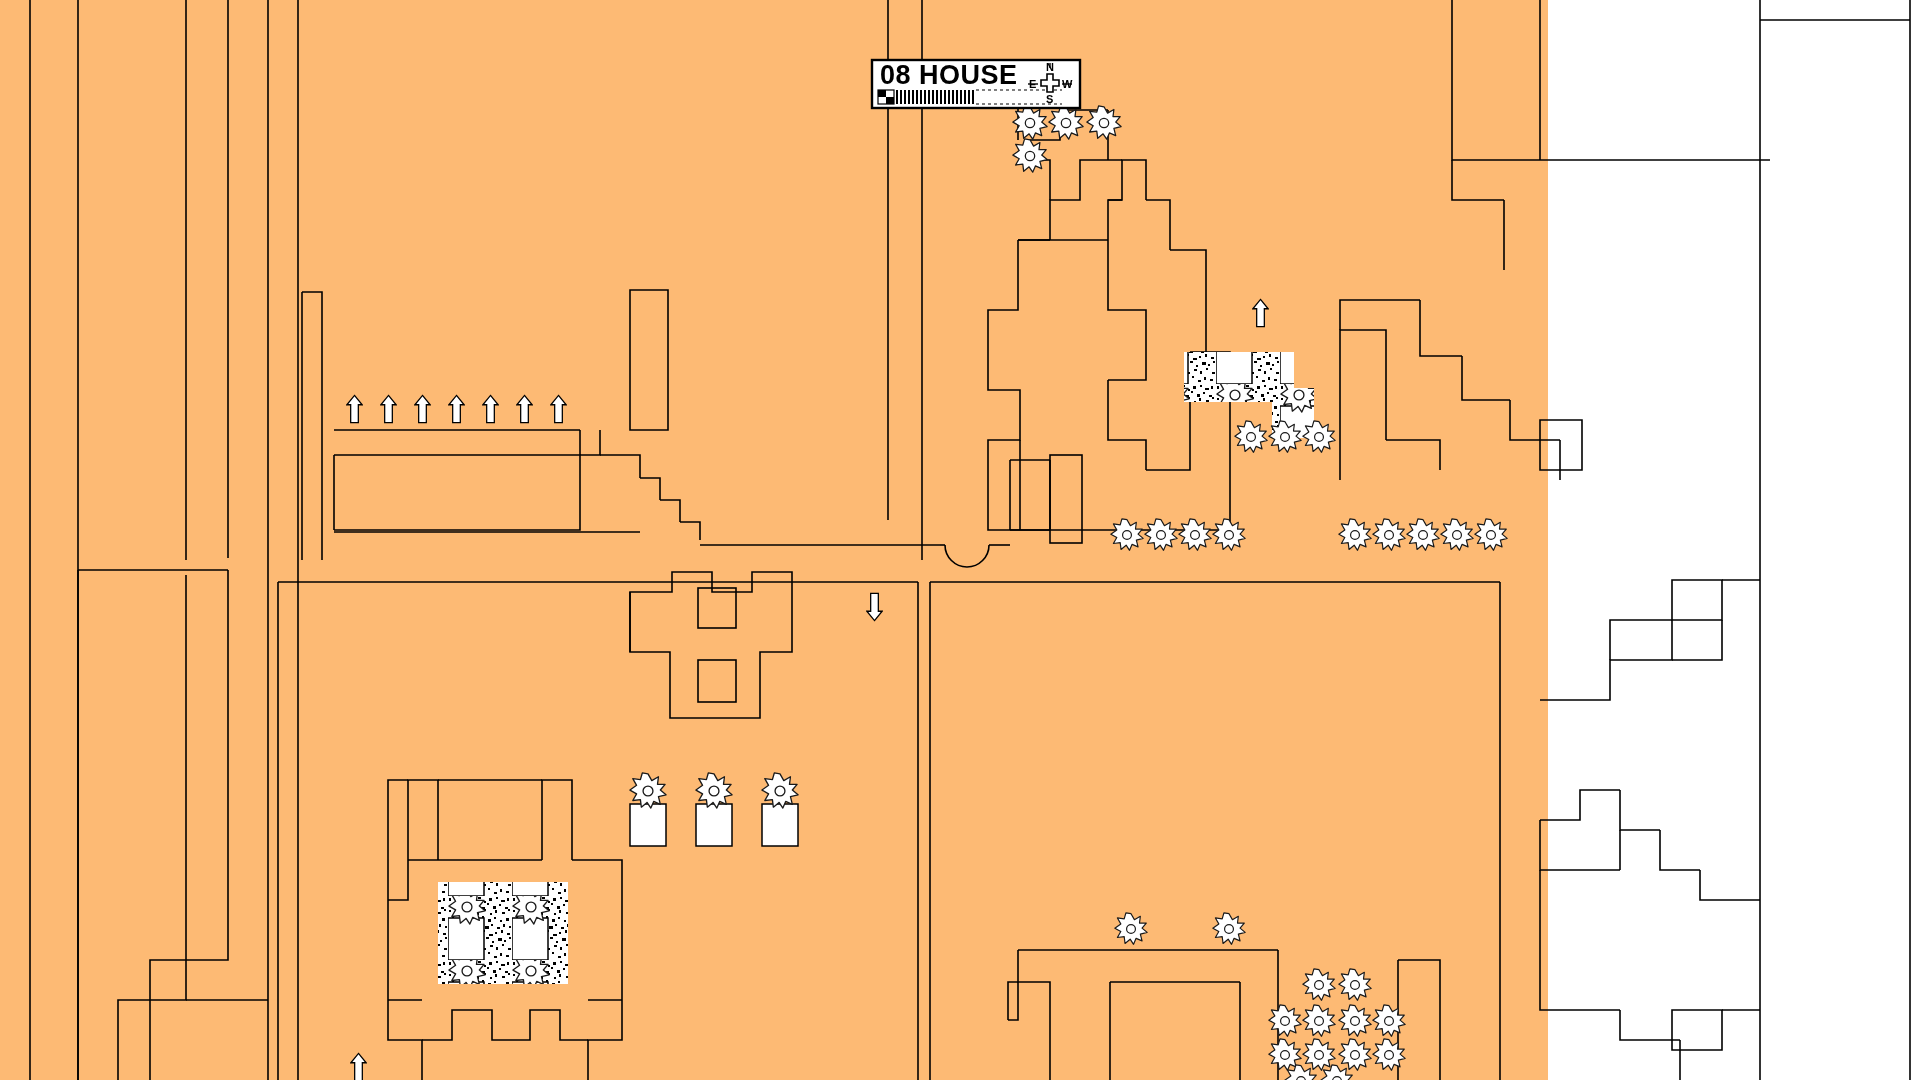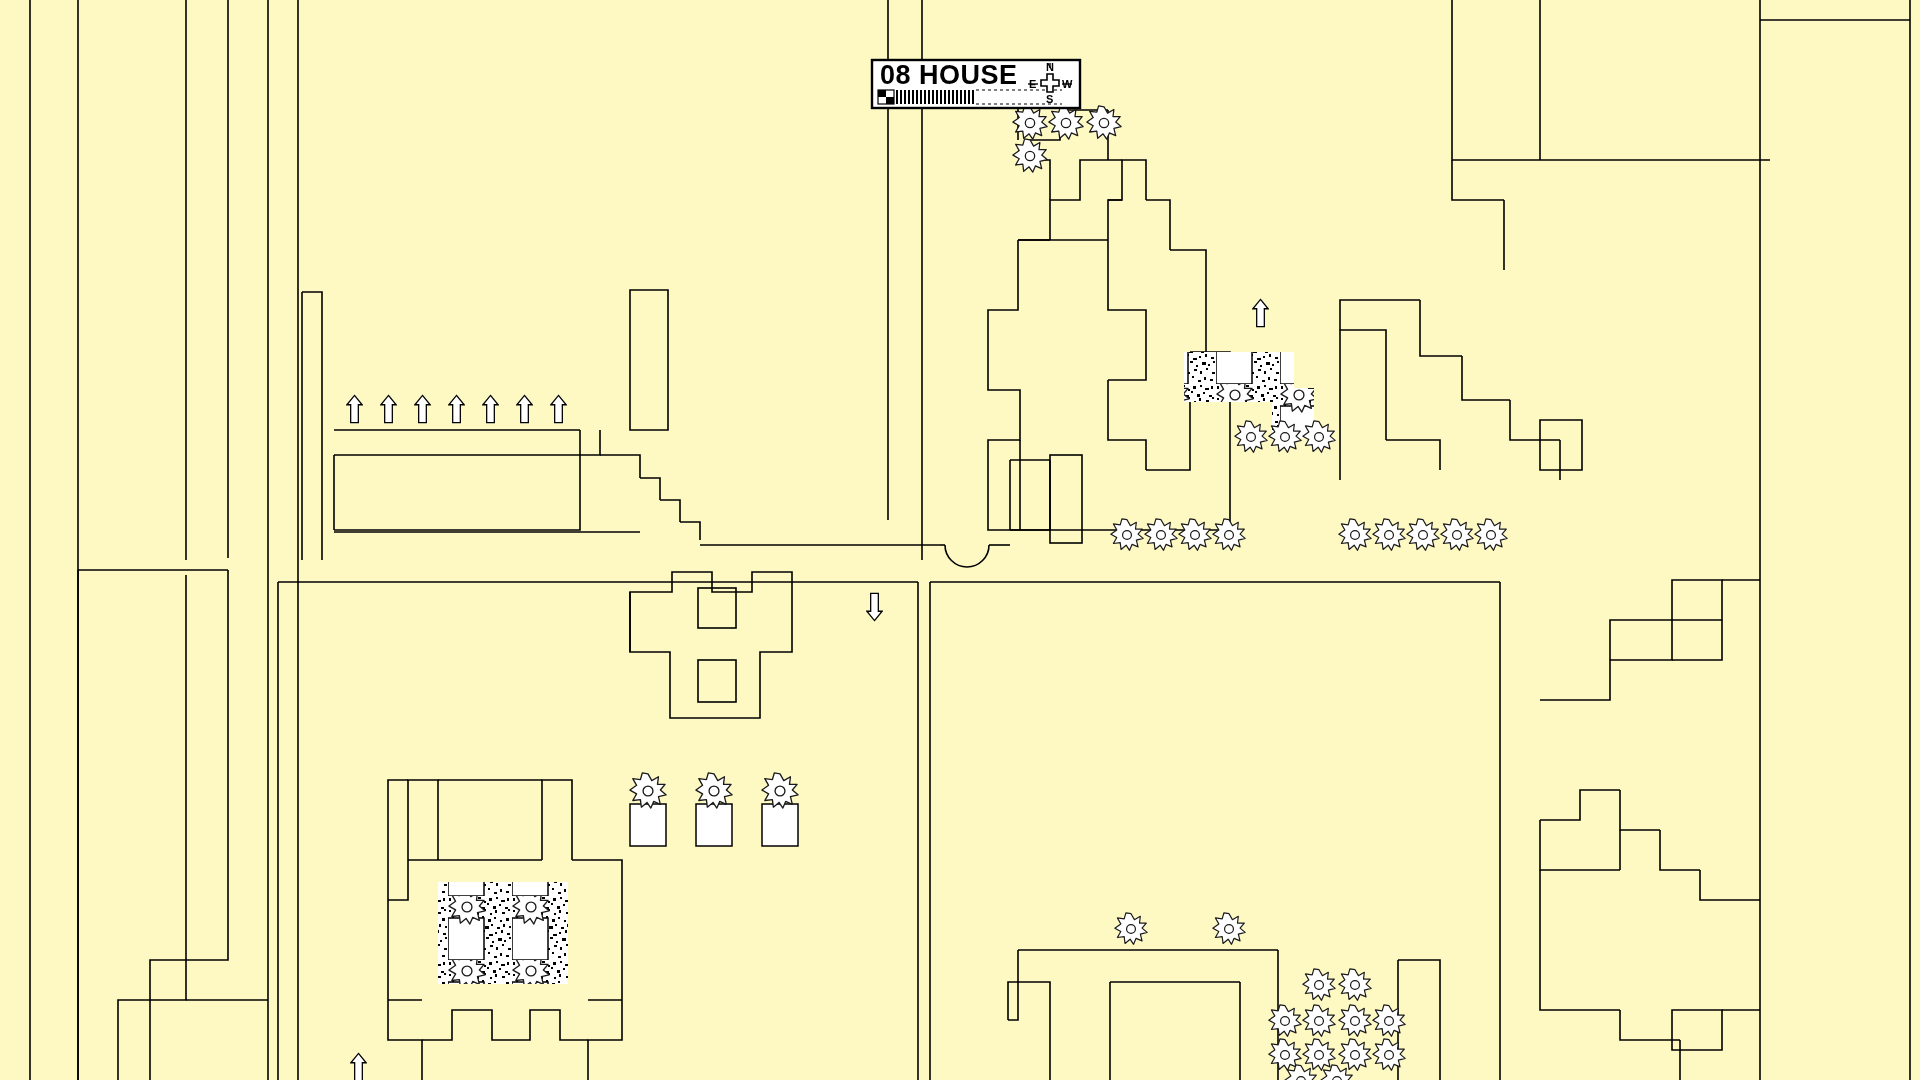--- a/index.html
+++ b/index.html
@@ -7,23 +7,23 @@
     margin: 0;
     padding: 0;
     background: #ffffff;
     width: 1920px;
     height: 1080px;
     overflow: hidden;
     font-family: "Liberation Sans", sans-serif;
   }
   #plan-root {
     position: relative;
-    width: 1920px;
+    width: 1548px;
     height: 1080px;
-    background: #fef9c3;
+    background: #fdba74;
   }
   #plan-svg {
     position: absolute;
     top: 0; left: 0;
     width: 1920px;
     height: 1080px;
     display: block;
   }
   .ttl-text {
     font-family: "Liberation Sans", sans-serif;

